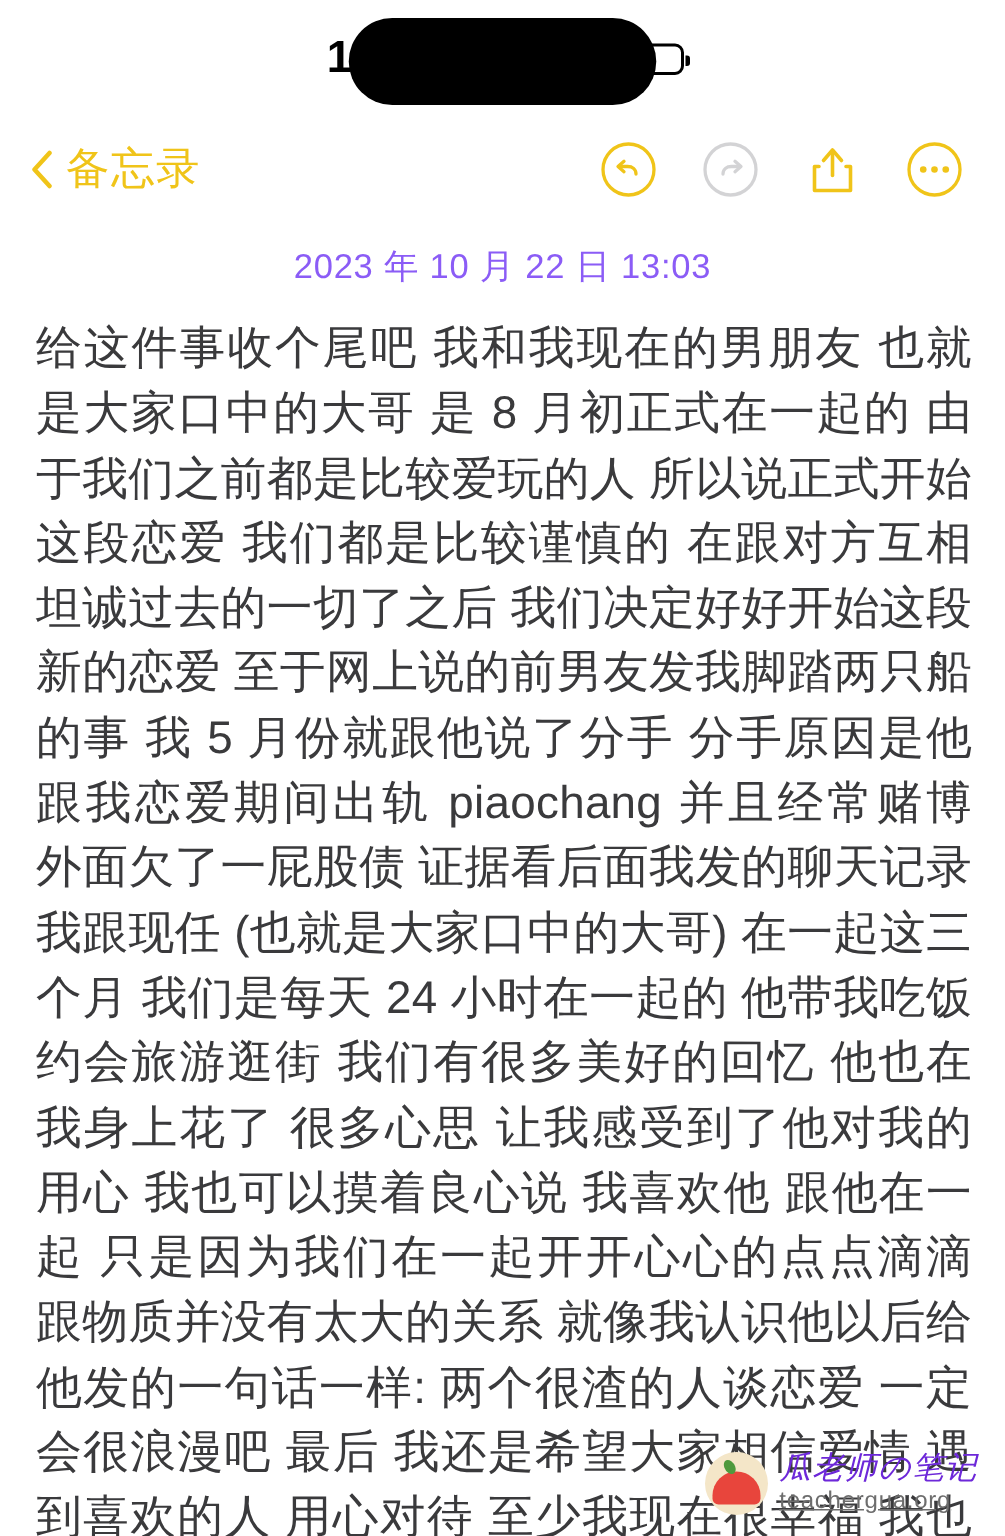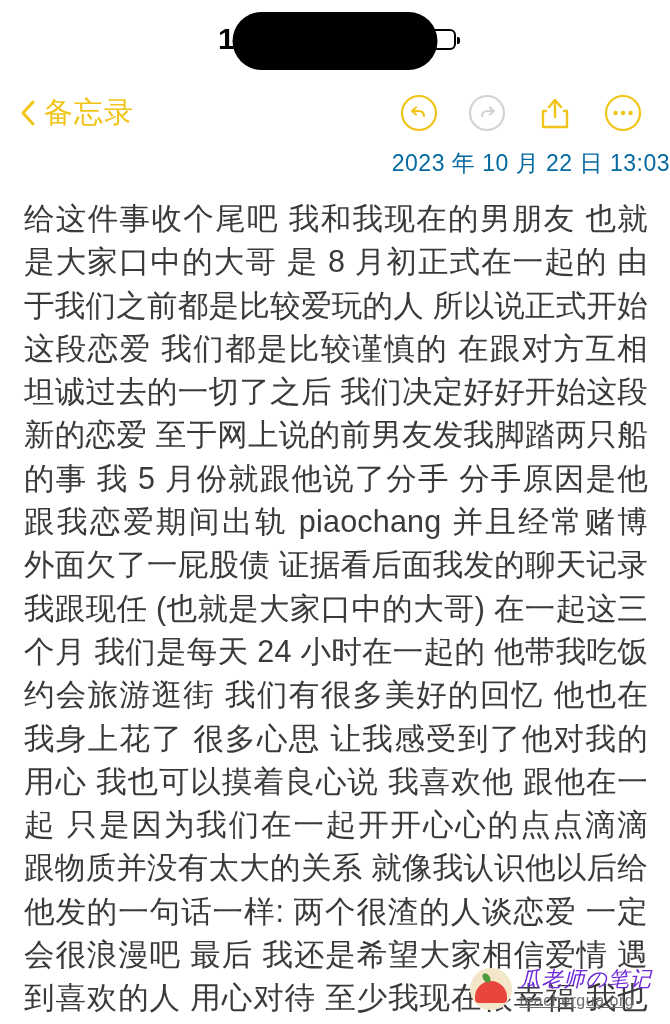--- a/index.html
+++ b/index.html
@@ -137,23 +137,24 @@
     width: 38px;
     height: 38px;
     display: flex;
     align-items: center;
     justify-content: center;
   }
   .nav-icon.disabled { opacity: 0.38; }
 
   
   .note-date {
-    text-align: right;
+    text-align: center;
     font-size: 23px;
-    color: #0369a1;
+    color: #8b5cf6;
+    margin-top: 14px;
     letter-spacing: 0.5px;
   }
   .note-body {
     margin: 18px 22px 0 24px;
     font-size: 30.5px;
     line-height: 1.42;
     color: #3a3a3c;
     text-align: justify;
     word-break: break-word;
     letter-spacing: 0.2px;

